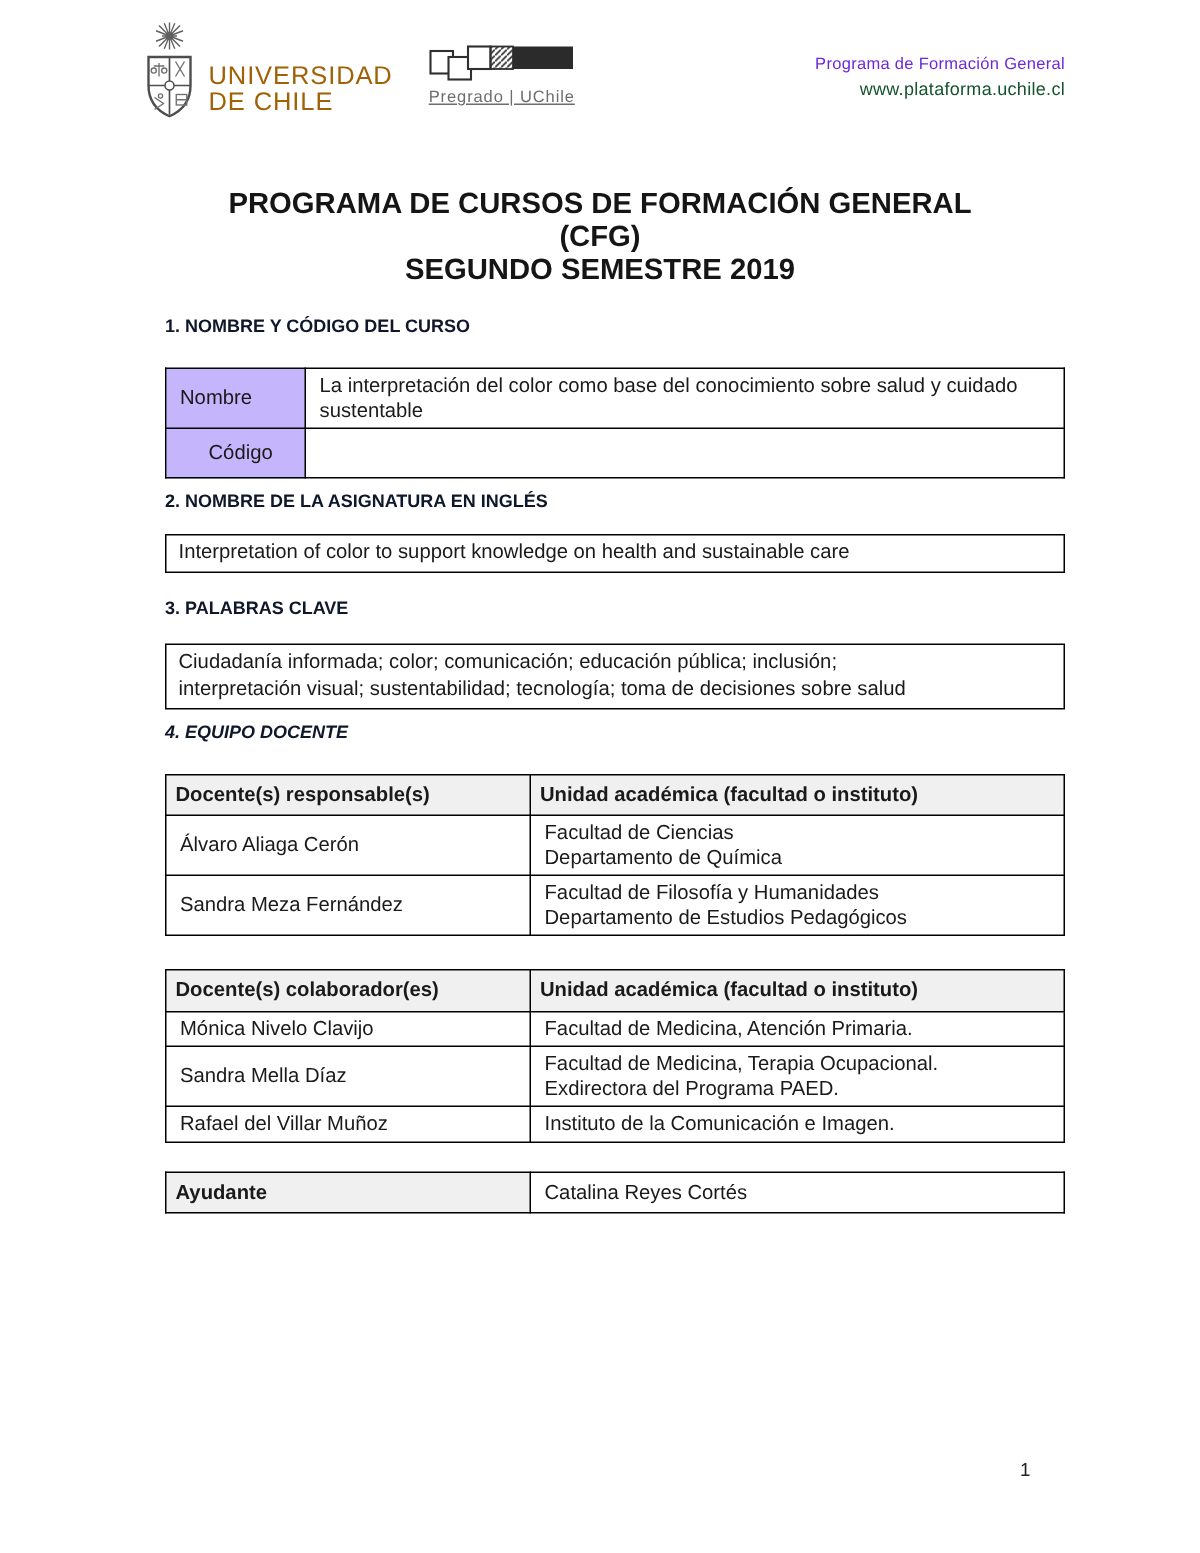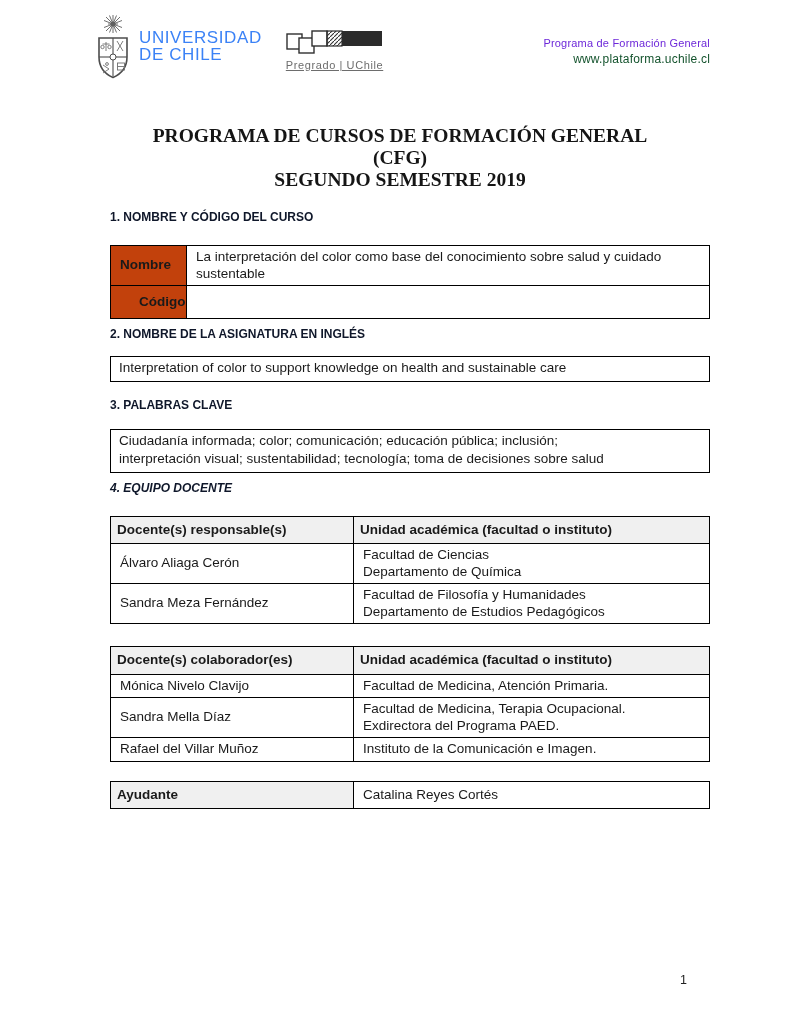--- a/index.html
+++ b/index.html
@@ -17,22 +17,22 @@
   
   .hdr {
     display: flex;
     align-items: flex-start;
     padding: 13px 90px 0 93px;
     height: 78px;
   }
   .brand { display: flex; align-items: flex-end; }
   .brand-text {
     margin-left: 6px;
-    margin-bottom: 16px;
-    color: #3b82f6;
+    margin-bottom: 3px;
+    color: #a16207;
     font-size: 17px;
     line-height: 17px;
     letter-spacing: 0.6px;
     white-space: nowrap;
   }
   .pregrado { margin-left: 24px; margin-top: 16px; }
   .pregrado-label {
     margin-top: 4px;
     font-size: 11px;
     color: #6d6d6d;
@@ -49,21 +49,20 @@
   .hdr-right .l2 { font-size: 12px; color: #14532d; letter-spacing: 0.2px; }
 
   
   .doc-title {
     margin-top: 47px;
     text-align: center;
     font-size: 19.5px;
     font-weight: bold;
     line-height: 22px;
     color: #151515;
-    font-family: Liberation Serif, serif;
   }
 
   
   .content { margin: 0 90px 0 110px; width: 600px; }
   .sec-heading {
     font-size: 12px;
     font-weight: bold;
     color: #0f172a;
   }
   .mt-s1 { margin-top: 19px; }
@@ -80,23 +79,23 @@
   table {
     border-collapse: collapse;
     width: 600px;
     table-layout: fixed;
     font-size: 13.5px;
   }
   table, th, td { border: 1.2px solid #000; }
   table { border-width: 1.6px; }
   td, th { padding: 3px 9px; vertical-align: middle; line-height: 16.5px; }
   .lbl-cell {
-    background: #c2410c;
-    font-weight: bold;
-    width: 76px;
+    background: #c4b5fd;
+    font-weight: normal;
+    width: 93px;
   }
   .hdr-cell {
     background: #f0f0f0;
     font-weight: bold;
     text-align: left;
     padding: 5px 6px;
   }
   .col-name { width: 243px; }
   .pre-line { white-space: pre-line; }
 

